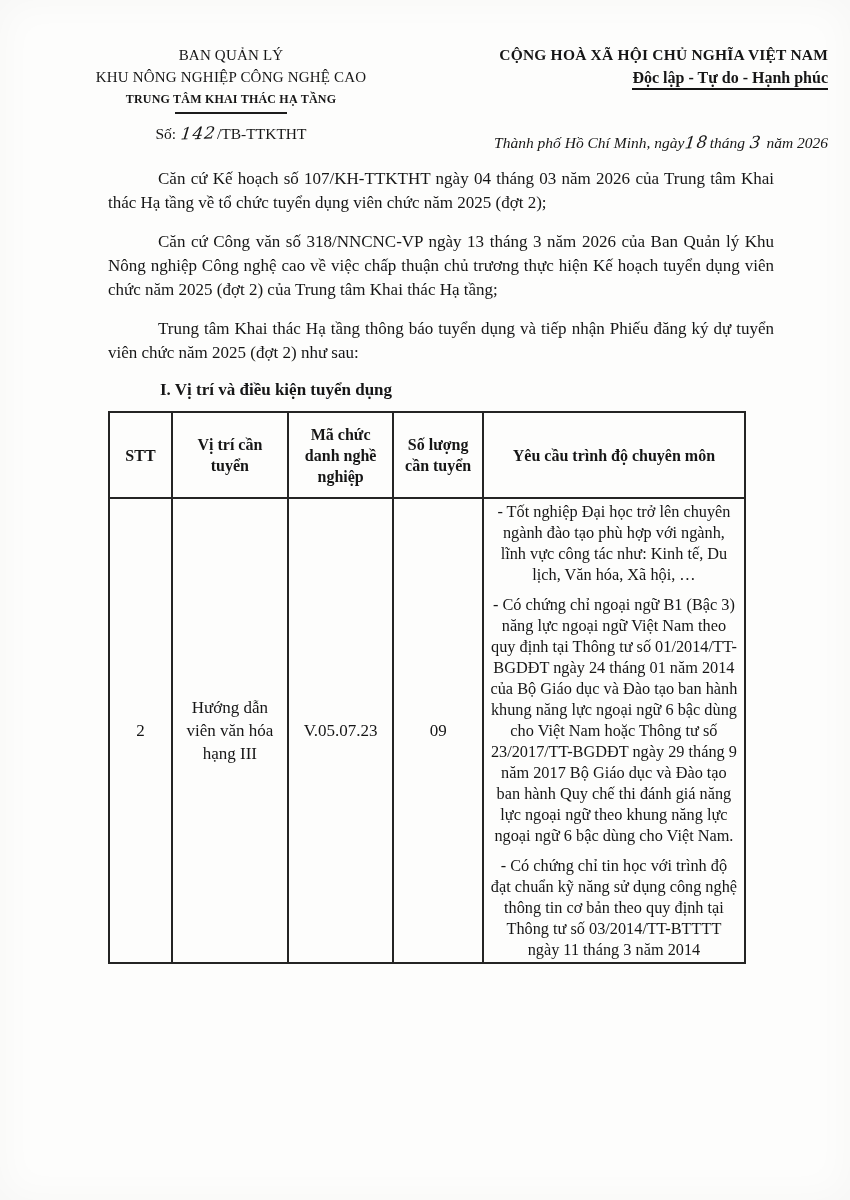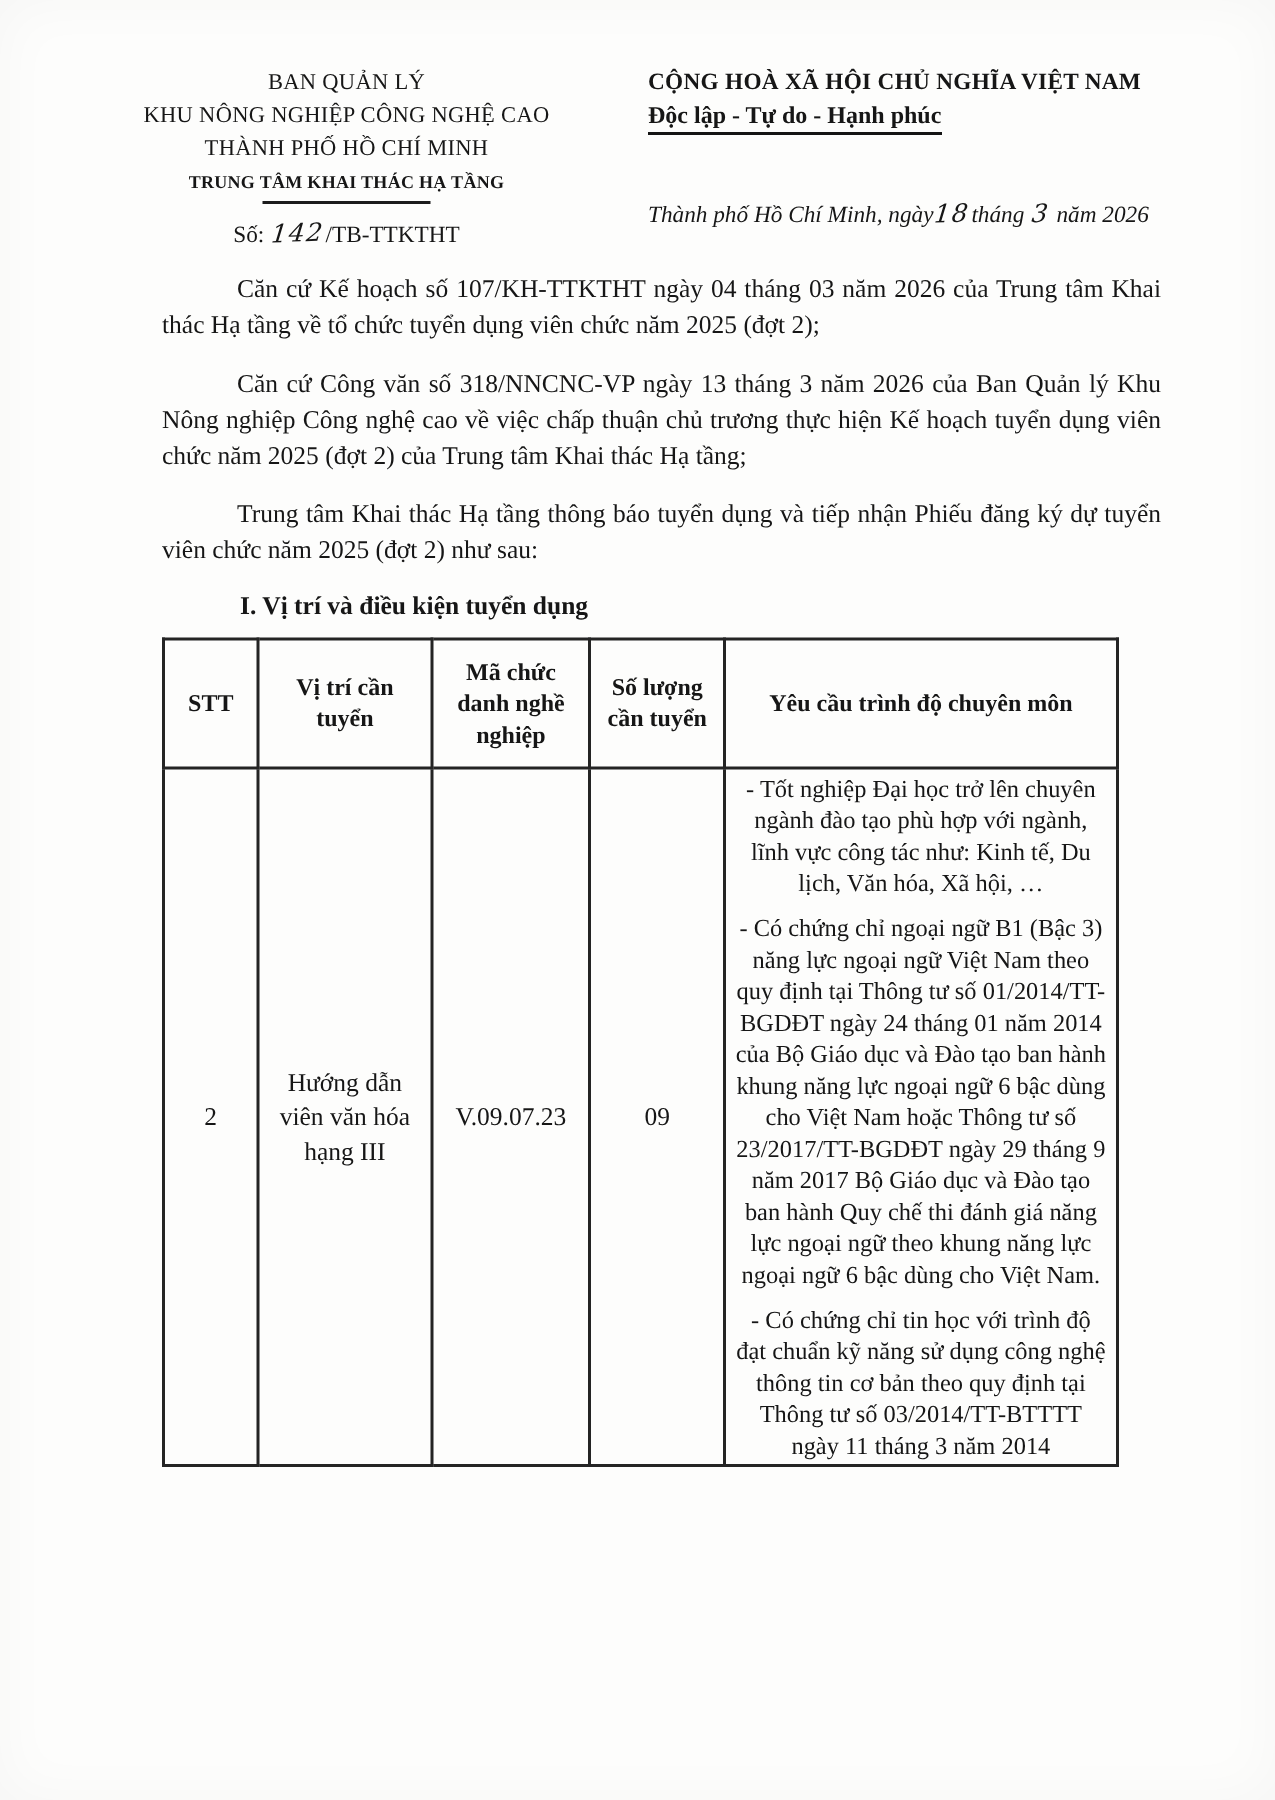--- a/index.html
+++ b/index.html
@@ -13,21 +13,21 @@
   .page{
     position:relative;
     width:850px;height:1200px;
     background:#fdfdfc;
     overflow:hidden;
     box-shadow:inset 0 0 40px rgba(0,0,0,0.03);
   }
   
   .header{display:flex;padding-top:44px;}
   .header-left{width:378px;margin-left:42px;text-align:center;}
-  .header-right{width:396px;margin-left:12px;text-align:left;}
+  .header-right{width:396px;margin-left:12px;text-align:right;}
   .org-line{font-size:15px;line-height:22px;letter-spacing:0.2px;}
   .org-line.bold{font-weight:bold;font-size:12px;}
   .org-underline{width:112px;border-bottom:2px solid #1c1c1c;margin:2px auto 0;}
   .doc-number{margin-top:9px;font-size:15.5px;}
   .nat-line1{font-weight:bold;font-size:15.5px;line-height:22px;letter-spacing:0.2px;}
   .nat-line2{font-weight:bold;font-size:16px;margin-top:3px;text-decoration:underline;}
   .nat-line2 .underlined{display:inline-block;border-bottom:2px solid #141414;padding-bottom:1px;}
   .date-line{margin-top:42px;font-style:italic;font-size:15.5px;white-space:nowrap;}
   .handwritten{
     font-family:"DejaVu Serif", serif;
@@ -89,21 +89,20 @@
 </style>
 </head>
 <body>
 
 <div class="page">
 
   <div class="header">
     <div class="header-left">
       <div class="org-line">BAN QUẢN LÝ</div>
       <div class="org-line">KHU NÔNG NGHIỆP CÔNG NGHỆ CAO</div>
-      <div class="org-line">THÀNH PHỐ HỒ CHÍ MINH</div>
       <div class="org-line bold">TRUNG TÂM KHAI THÁC HẠ TẦNG</div>
       <div class="org-underline"></div>
       <div class="doc-number">
         <span>Số:</span>
         <span class="handwritten">142</span><span>/TB-TTKTHT</span>
       </div>
     </div>
     <div class="header-right">
       <div class="nat-line1">CỘNG HOÀ XÃ HỘI CHỦ NGHĨA VIỆT NAM</div>
       <div class="nat-line2">
@@ -136,21 +135,21 @@
         <th>Vị trí cần tuyển</th>
         <th>Mã chức danh nghề nghiệp</th>
         <th>Số lượng cần tuyển</th>
         <th>Yêu cầu trình độ chuyên môn</th>
       </tr>
     </thead>
     <tbody>
       <tr>
         <td class="cell-stt">2</td>
         <td class="cell-pos">Hướng dẫn viên văn hóa hạng III</td>
-        <td class="cell-code">V.09.07.23</td>
+        <td class="cell-code">V.05.07.23</td>
         <td class="cell-qty">09</td>
         <td class="cell-req">
           <p class="req">- Tốt nghiệp Đại học trở lên chuyên ngành đào tạo phù hợp với ngành, lĩnh vực công tác như: Kinh tế, Du lịch, Văn hóa, Xã hội, …</p>
           <p class="req">- Có chứng chỉ ngoại ngữ B1 (Bậc 3) năng lực ngoại ngữ Việt Nam theo quy định tại Thông tư số 01/2014/TT-BGDĐT ngày 24 tháng 01 năm 2014 của Bộ Giáo dục và Đào tạo ban hành khung năng lực ngoại ngữ 6 bậc dùng cho Việt Nam hoặc Thông tư số 23/2017/TT-BGDĐT ngày 29 tháng 9 năm 2017 Bộ Giáo dục và Đào tạo ban hành Quy chế thi đánh giá năng lực ngoại ngữ theo khung năng lực ngoại ngữ 6 bậc dùng cho Việt Nam.</p>
           <p class="req">- Có chứng chỉ tin học với trình độ đạt chuẩn kỹ năng sử dụng công nghệ thông tin cơ bản theo quy định tại Thông tư số 03/2014/TT-BTTTT ngày 11 tháng 3 năm 2014</p>
         </td>
       </tr>
     </tbody>
   </table>
 

